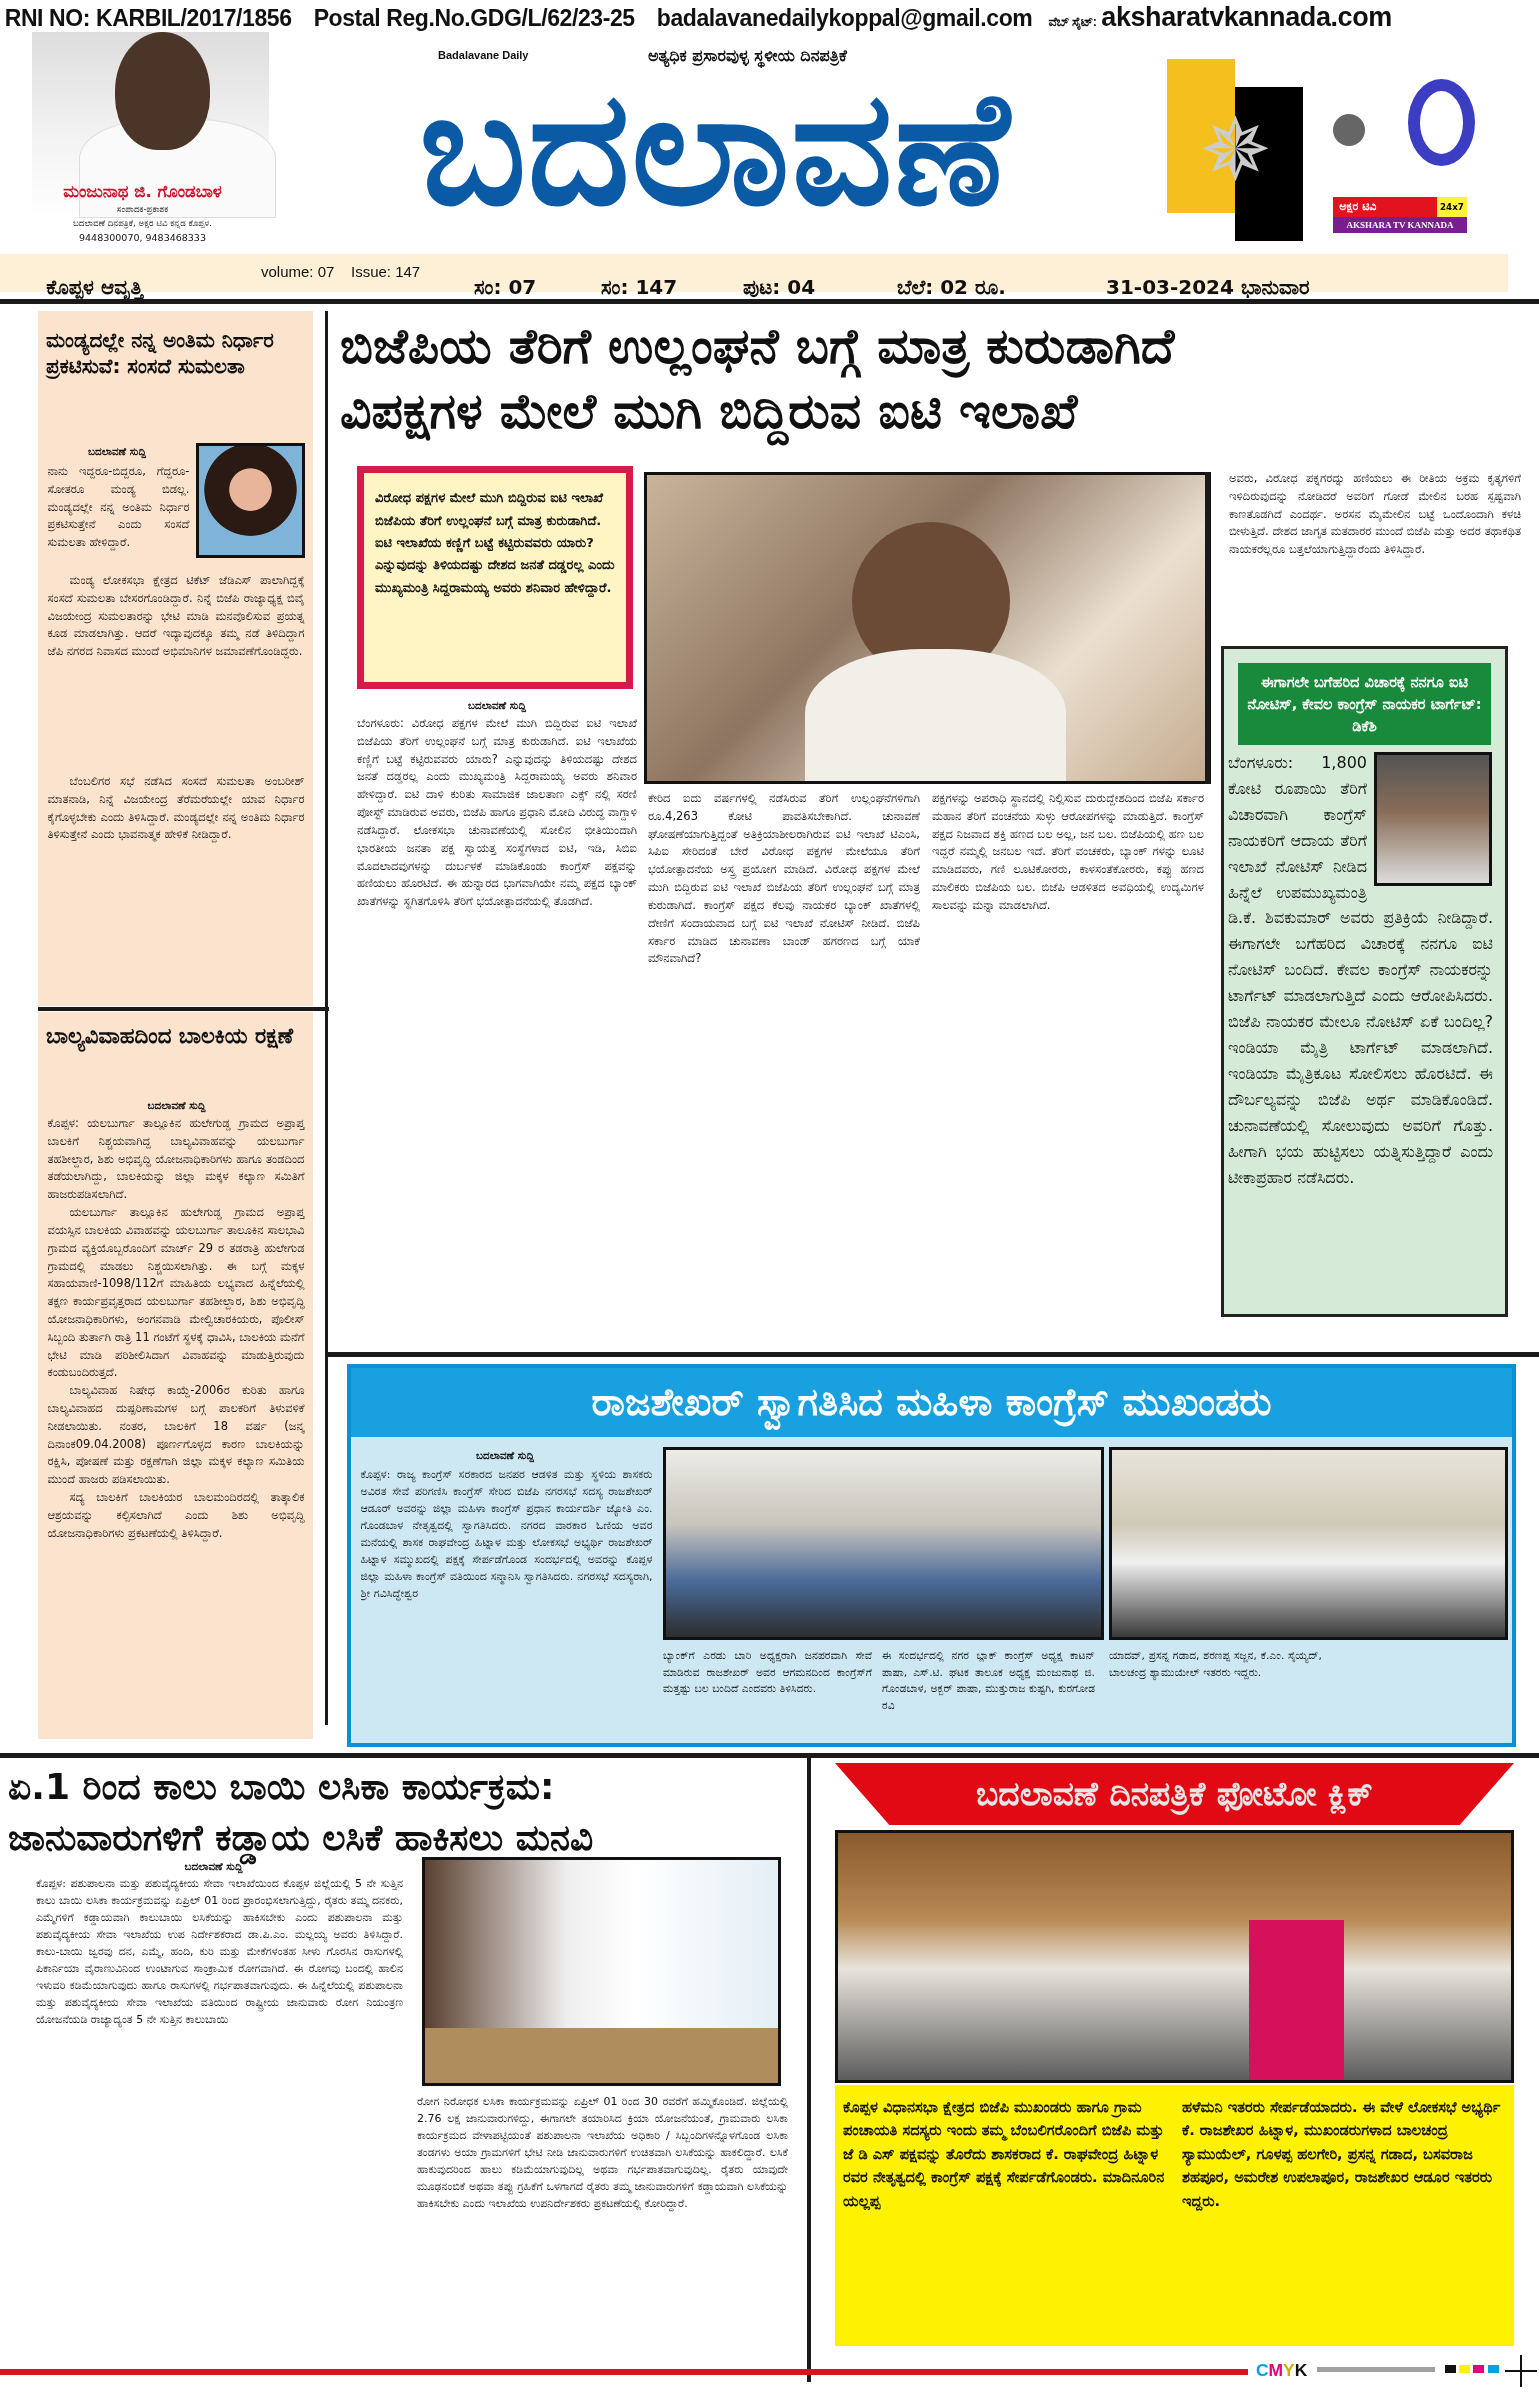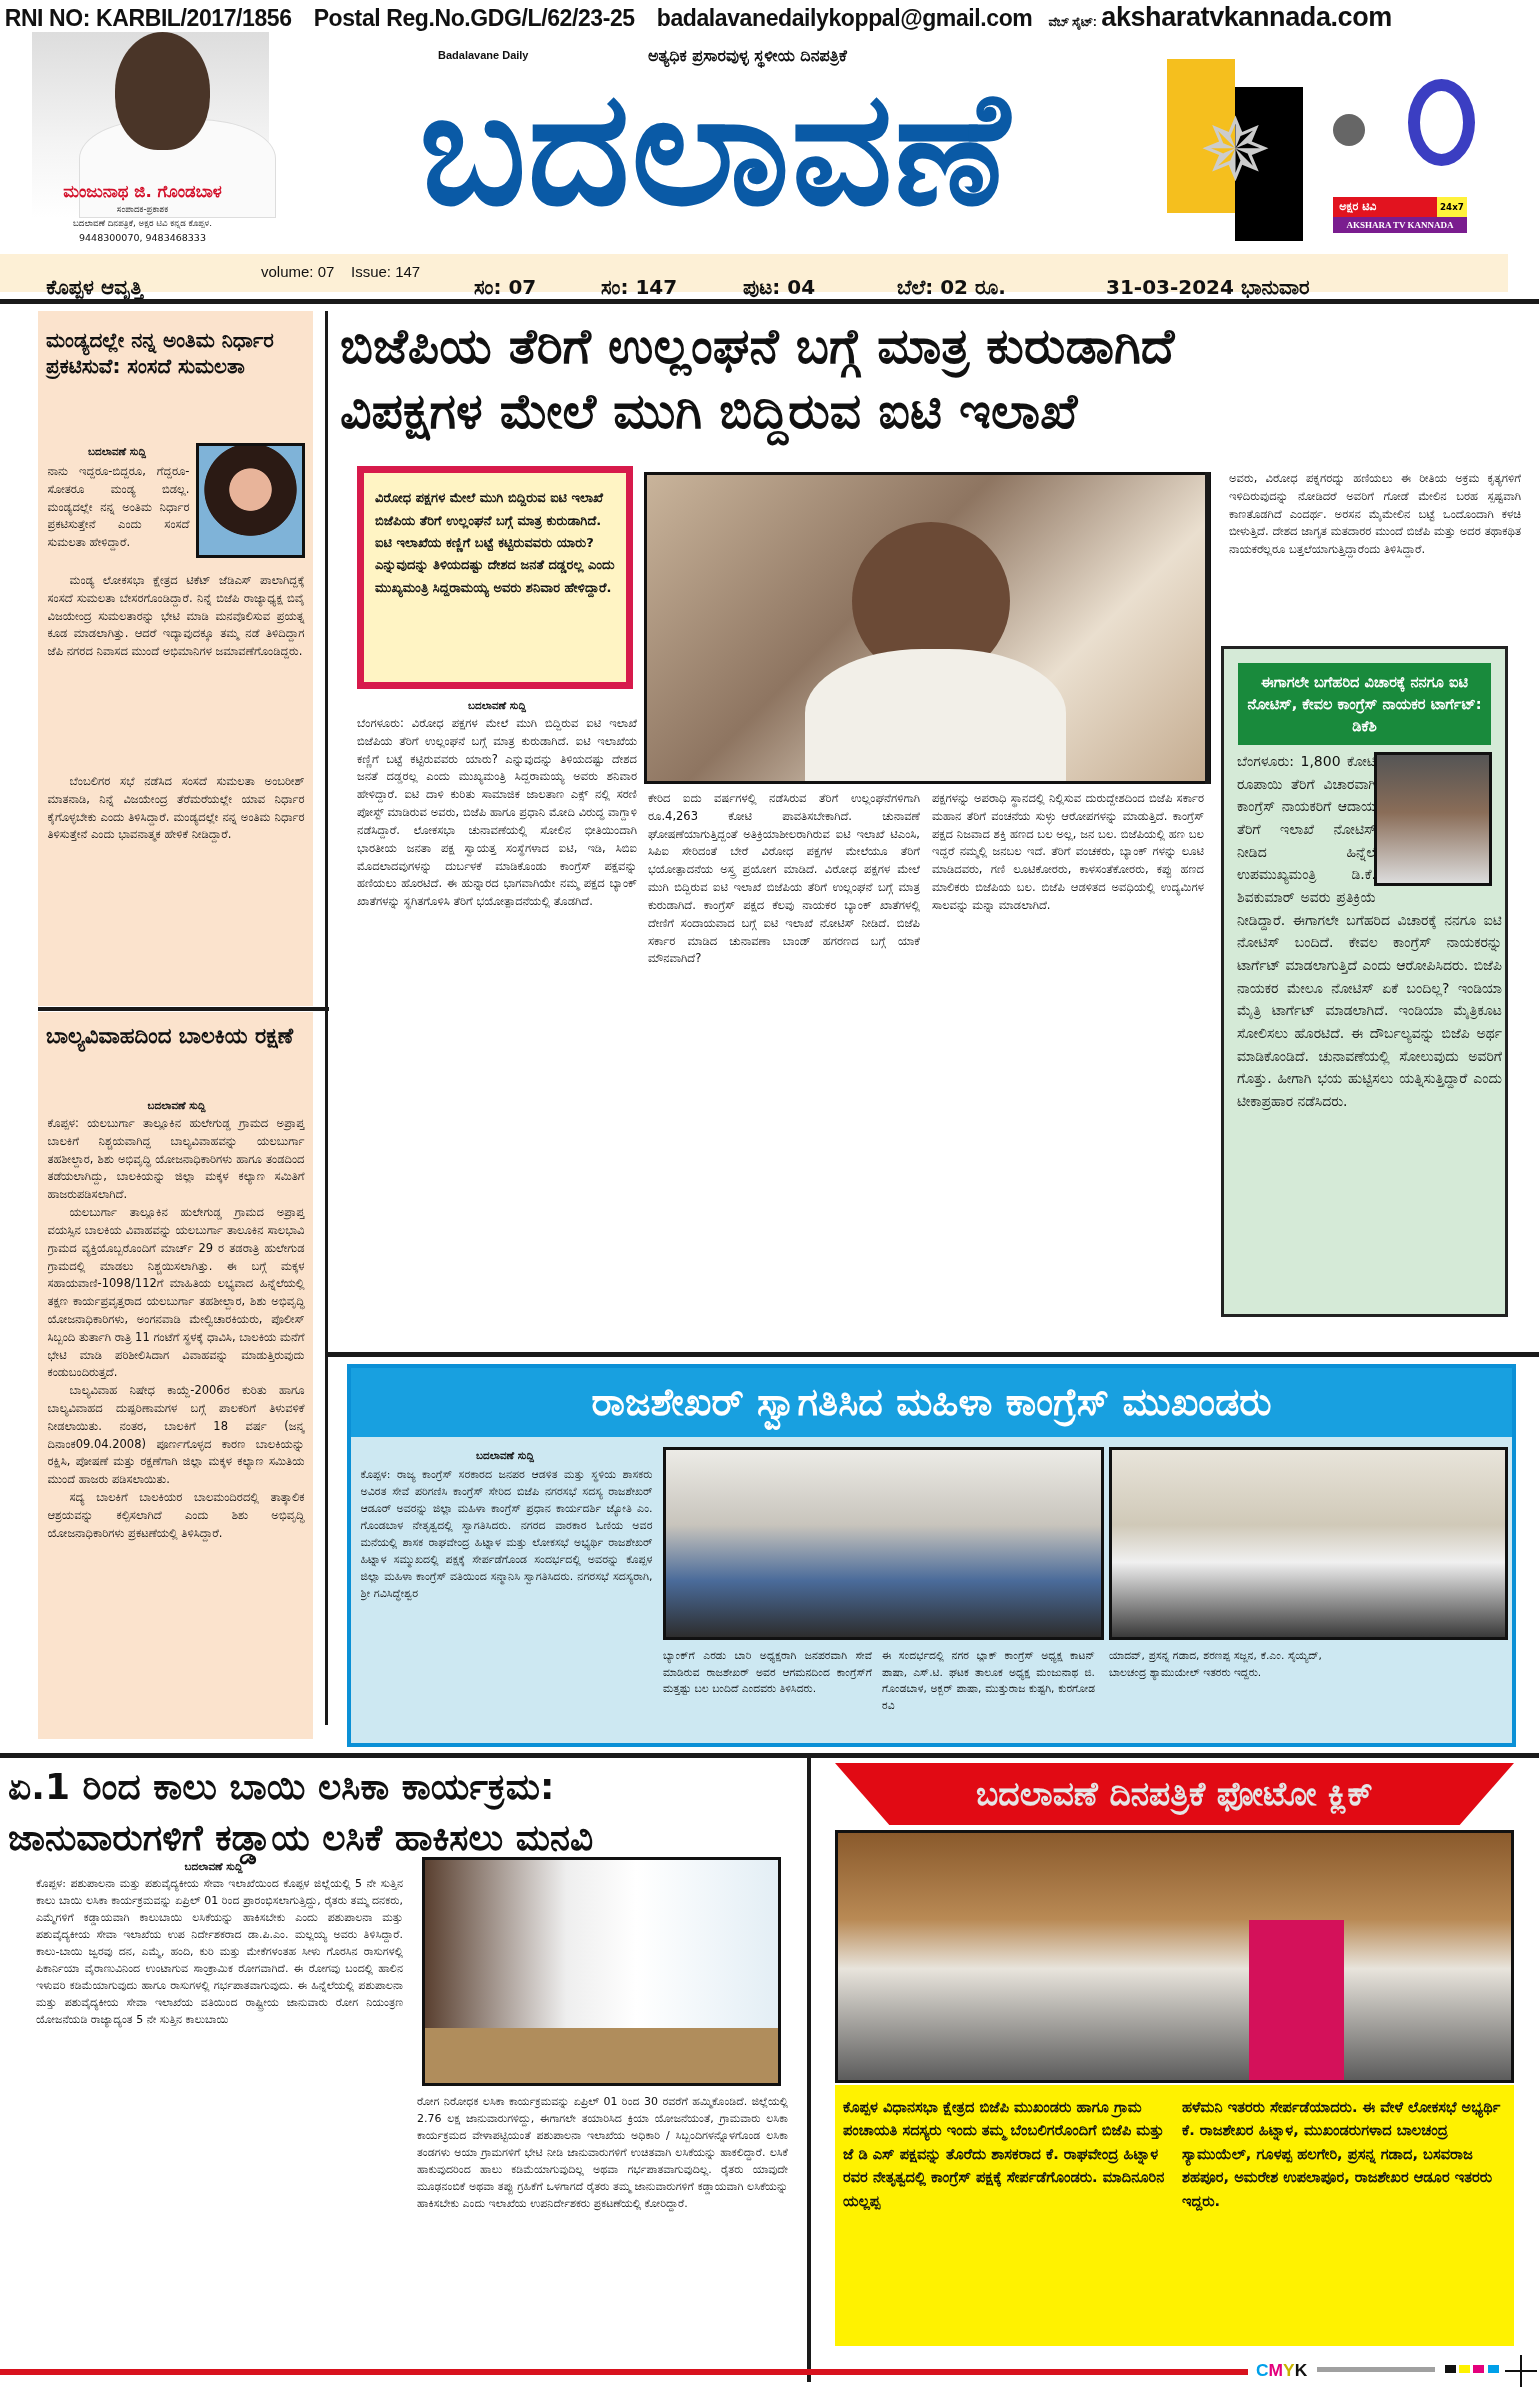--- a/index.html
+++ b/index.html
@@ -132,21 +132,21 @@
 
 <div class="abs byline" style="left:347px;top:699px;width:300px">ಬದಲಾವಣೆ ಸುದ್ದಿ</div>
 <div class="abs body-kn" style="left:357px;top:715px;width:280px;height:624px;overflow:hidden">ಬೆಂಗಳೂರು: ವಿರೋಧ ಪಕ್ಷಗಳ ಮೇಲೆ ಮುಗಿ ಬಿದ್ದಿರುವ ಐಟಿ ಇಲಾಖೆ ಬಿಜೆಪಿಯ ತೆರಿಗೆ ಉಲ್ಲಂಘನೆ ಬಗ್ಗೆ ಮಾತ್ರ ಕುರುಡಾಗಿದೆ. ಐಟಿ ಇಲಾಖೆಯ ಕಣ್ಣಿಗೆ ಬಟ್ಟೆ ಕಟ್ಟಿರುವವರು ಯಾರು? ಎನ್ನುವುದನ್ನು ತಿಳಿಯದಷ್ಟು ದೇಶದ ಜನತೆ ದಡ್ಡರಲ್ಲ ಎಂದು ಮುಖ್ಯಮಂತ್ರಿ ಸಿದ್ದರಾಮಯ್ಯ ಅವರು ಶನಿವಾರ ಹೇಳಿದ್ದಾರೆ. ಐಟಿ ದಾಳಿ ಕುರಿತು ಸಾಮಾಜಿಕ ಜಾಲತಾಣ ಎಕ್ಸ್ ನಲ್ಲಿ ಸರಣಿ ಪೋಸ್ಟ್ ಮಾಡಿರುವ ಅವರು, ಬಿಜೆಪಿ ಹಾಗೂ ಪ್ರಧಾನಿ ಮೋದಿ ವಿರುದ್ಧ ವಾಗ್ದಾಳಿ ನಡೆಸಿದ್ದಾರೆ. ಲೋಕಸಭಾ ಚುನಾವಣೆಯಲ್ಲಿ ಸೋಲಿನ ಭೀತಿಯಿಂದಾಗಿ ಭಾರತೀಯ ಜನತಾ ಪಕ್ಷ ಸ್ವಾಯತ್ತ ಸಂಸ್ಥೆಗಳಾದ ಐಟಿ, ಇಡಿ, ಸಿಬಿಐ ಮೊದಲಾದವುಗಳನ್ನು ದುರ್ಬಳಕೆ ಮಾಡಿಕೊಂಡು ಕಾಂಗ್ರೆಸ್ ಪಕ್ಷವನ್ನು ಹಣಿಯಲು ಹೊರಟಿದೆ. ಈ ಹುನ್ನಾರದ ಭಾಗವಾಗಿಯೇ ನಮ್ಮ ಪಕ್ಷದ ಬ್ಯಾಂಕ್ ಖಾತೆಗಳನ್ನು ಸ್ಥಗಿತಗೊಳಿಸಿ ತೆರಿಗೆ ಭಯೋತ್ಪಾದನೆಯಲ್ಲಿ ತೊಡಗಿದೆ.</div>
 <div class="abs body-kn" style="left:648px;top:790px;width:272px;height:549px;overflow:hidden">ಕೇರಿದ ಐದು ವರ್ಷಗಳಲ್ಲಿ ನಡೆಸಿರುವ ತೆರಿಗೆ ಉಲ್ಲಂಘನೆಗಳಿಗಾಗಿ ರೂ.4,263 ಕೋಟಿ ಪಾವತಿಸಬೇಕಾಗಿದೆ. ಚುನಾವಣೆ ಘೋಷಣೆಯಾಗುತ್ತಿದ್ದಂತೆ ಅತಿಕ್ರಿಯಾಶೀಲರಾಗಿರುವ ಐಟಿ ಇಲಾಖೆ ಟಿಎಂಸಿ, ಸಿಪಿಐ ಸೇರಿದಂತೆ ಬೇರೆ ವಿರೋಧ ಪಕ್ಷಗಳ ಮೇಲೆಯೂ ತೆರಿಗೆ ಭಯೋತ್ಪಾದನೆಯ ಅಸ್ತ್ರ ಪ್ರಯೋಗ ಮಾಡಿದೆ. ವಿರೋಧ ಪಕ್ಷಗಳ ಮೇಲೆ ಮುಗಿ ಬಿದ್ದಿರುವ ಐಟಿ ಇಲಾಖೆ ಬಿಜೆಪಿಯ ತೆರಿಗೆ ಉಲ್ಲಂಘನೆ ಬಗ್ಗೆ ಮಾತ್ರ ಕುರುಡಾಗಿದೆ. ಕಾಂಗ್ರೆಸ್ ಪಕ್ಷದ ಕೆಲವು ನಾಯಕರ ಬ್ಯಾಂಕ್ ಖಾತೆಗಳಲ್ಲಿ ದೇಣಿಗೆ ಸಂದಾಯವಾದ ಬಗ್ಗೆ ಐಟಿ ಇಲಾಖೆ ನೋಟಿಸ್ ನೀಡಿದೆ. ಬಿಜೆಪಿ ಸರ್ಕಾರ ಮಾಡಿದ ಚುನಾವಣಾ ಬಾಂಡ್ ಹಗರಣದ ಬಗ್ಗೆ ಯಾಕೆ ಮೌನವಾಗಿದೆ?</div>
 <div class="abs body-kn" style="left:932px;top:790px;width:272px;height:549px;overflow:hidden">ಪಕ್ಷಗಳನ್ನು ಅಪರಾಧಿ ಸ್ಥಾನದಲ್ಲಿ ನಿಲ್ಲಿಸುವ ದುರುದ್ದೇಶದಿಂದ ಬಿಜೆಪಿ ಸರ್ಕಾರ ಮಹಾನ ತೆರಿಗೆ ವಂಚನೆಯ ಸುಳ್ಳು ಆರೋಪಗಳನ್ನು ಮಾಡುತ್ತಿದೆ. ಕಾಂಗ್ರೆಸ್ ಪಕ್ಷದ ನಿಜವಾದ ಶಕ್ತಿ ಹಣದ ಬಲ ಅಲ್ಲ, ಜನ ಬಲ. ಬಿಜೆಪಿಯಲ್ಲಿ ಹಣ ಬಲ ಇದ್ದರೆ ನಮ್ಮಲ್ಲಿ ಜನಬಲ ಇದೆ. ತೆರಿಗೆ ವಂಚಕರು, ಬ್ಯಾಂಕ್ ಗಳನ್ನು ಲೂಟಿ ಮಾಡಿದವರು, ಗಣಿ ಲೂಟಿಕೋರರು, ಕಾಳಸಂತೆಕೋರರು, ಕಪ್ಪು ಹಣದ ಮಾಲಿಕರು ಬಿಜೆಪಿಯ ಬಲ. ಬಿಜೆಪಿ ಆಡಳಿತದ ಅವಧಿಯಲ್ಲಿ ಉದ್ಯಮಿಗಳ ಸಾಲವನ್ನು ಮನ್ನಾ ಮಾಡಲಾಗಿದೆ.</div>
 <div class="abs body-kn" style="left:1229px;top:470px;width:292px;height:170px;overflow:hidden">ಅವರು, ವಿರೋಧ ಪಕ್ನಗರದ್ನು ಹಣಿಯಲು ಈ ರೀತಿಯ ಅಕ್ರಮ ಕೃತ್ಯಗಳಿಗೆ ಇಳಿದಿರುವುದನ್ನು ನೋಡಿದರೆ ಅವರಿಗೆ ಗೋಡೆ ಮೇಲಿನ ಬರಹ ಸ್ಪಷ್ಟವಾಗಿ ಕಾಣತೊಡಗಿದೆ ಎಂದರ್ಥ. ಅರಸನ ಮೈಮೇಲಿನ ಬಟ್ಟೆ ಒಂದೊಂದಾಗಿ ಕಳಚಿ ಬೀಳುತ್ತಿದೆ. ದೇಶದ ಜಾಗೃತ ಮತದಾರರ ಮುಂದೆ ಬಿಜೆಪಿ ಮತ್ತು ಅದರ ತಥಾಕಥಿತ ನಾಯಕರೆಲ್ಲರೂ ಬತ್ತಲೆಯಾಗುತ್ತಿದ್ದಾರೆಂದು ತಿಳಿಸಿದ್ದಾರೆ.</div>
 
 <div class="abs green-box" style="left:1221px;top:646px;width:287px;height:671px">
   <div class="green-head" style="margin:14px;padding:8px 6.3px;font-size:14.6px;line-height:1.5">ಈಗಾಗಲೇ ಬಗೆಹರಿದ ವಿಚಾರಕ್ಕೆ ನನಗೂ ಐಟಿ ನೋಟಿಸ್, ಕೇವಲ ಕಾಂಗ್ರೆಸ್ ನಾಯಕರ ಟಾರ್ಗೆಟ್: ಡಿಕೆಶಿ</div>
   <div class="photo" style="position:absolute;right:12.6px;top:103px;width:118px;height:134px;background:linear-gradient(180deg,#555 0%,#8a6d58 45%,#dcdcdc 100%)"></div>
-  <div class="body-kn" style="position:absolute;left:13px;top:101px;width:265px;height:561px;overflow:hidden;font-size:14px;line-height:1.62">
+  <div class="body-kn" style="position:absolute;left:4px;top:101px;width:265px;height:561px;overflow:hidden;font-size:16px;line-height:1.62">
     <div style="float:right;width:126px;height:142px"></div>
     <span>ಬೆಂಗಳೂರು: 1,800 ಕೋಟಿ ರೂಪಾಯಿ ತೆರಿಗೆ ವಿಚಾರವಾಗಿ ಕಾಂಗ್ರೆಸ್ ನಾಯಕರಿಗೆ ಆದಾಯ ತೆರಿಗೆ ಇಲಾಖೆ ನೋಟಿಸ್ ನೀಡಿದ ಹಿನ್ನೆಲೆ ಉಪಮುಖ್ಯಮಂತ್ರಿ ಡಿ.ಕೆ. ಶಿವಕುಮಾರ್ ಅವರು ಪ್ರತಿಕ್ರಿಯೆ ನೀಡಿದ್ದಾರೆ. ಈಗಾಗಲೇ ಬಗೆಹರಿದ ವಿಚಾರಕ್ಕೆ ನನಗೂ ಐಟಿ ನೋಟಿಸ್ ಬಂದಿದೆ. ಕೇವಲ ಕಾಂಗ್ರೆಸ್ ನಾಯಕರನ್ನು ಟಾರ್ಗೆಟ್ ಮಾಡಲಾಗುತ್ತಿದೆ ಎಂದು ಆರೋಪಿಸಿದರು. ಬಿಜೆಪಿ ನಾಯಕರ ಮೇಲೂ ನೋಟಿಸ್ ಏಕೆ ಬಂದಿಲ್ಲ? ಇಂಡಿಯಾ ಮೈತ್ರಿ ಟಾರ್ಗೆಟ್ ಮಾಡಲಾಗಿದೆ. ಇಂಡಿಯಾ ಮೈತ್ರಿಕೂಟ ಸೋಲಿಸಲು ಹೊರಟಿದೆ. ಈ ದೌರ್ಬಲ್ಯವನ್ನು ಬಿಜೆಪಿ ಅರ್ಥ ಮಾಡಿಕೊಂಡಿದೆ. ಚುನಾವಣೆಯಲ್ಲಿ ಸೋಲುವುದು ಅವರಿಗೆ ಗೊತ್ತು. ಹೀಗಾಗಿ ಭಯ ಹುಟ್ಟಿಸಲು ಯತ್ನಿಸುತ್ತಿದ್ದಾರೆ ಎಂದು ಟೀಕಾಪ್ರಹಾರ ನಡೆಸಿದರು.</span>
   </div>
 </div>
 
 <div class="abs rule" style="left:325px;top:1352px;width:1214px;height:4.7px"></div>
 
 <div class="abs blue-panel" style="left:347px;top:1364px;width:1169px;height:383px">
   <div class="blue-head" style="height:69px;font-size:38px;line-height:69px">ರಾಜಶೇಖರ್ ಸ್ವಾಗತಿಸಿದ ಮಹಿಳಾ ಕಾಂಗ್ರೆಸ್ ಮುಖಂಡರು</div>
   <div class="byline" style="position:absolute;left:8px;top:81px;width:292px">ಬದಲಾವಣೆ ಸುದ್ದಿ</div>

